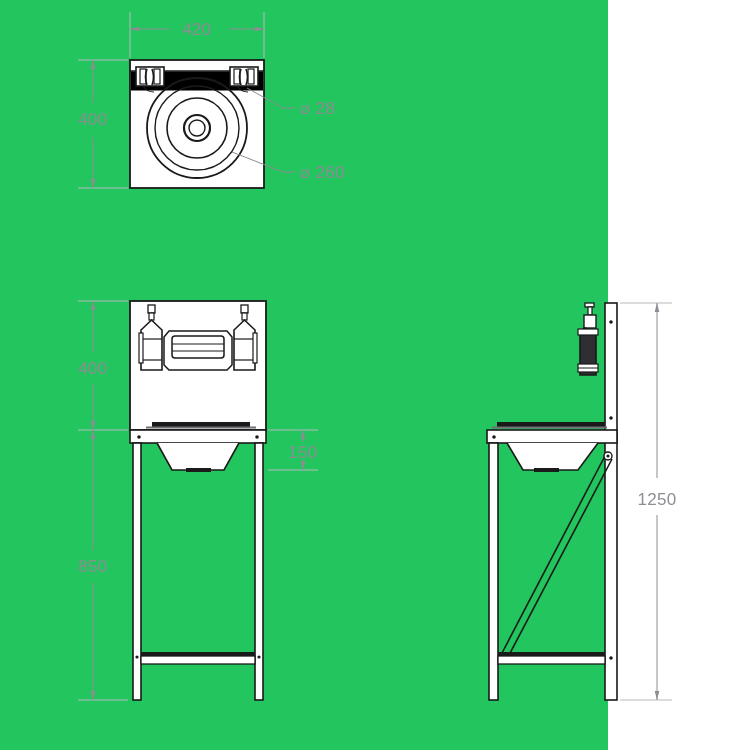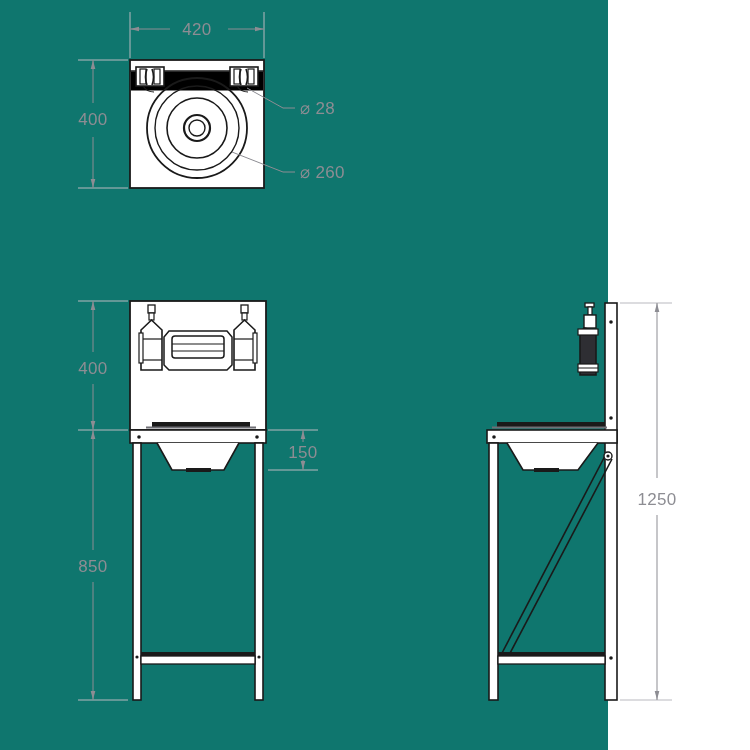--- a/index.html
+++ b/index.html
@@ -1,18 +1,18 @@
 <!DOCTYPE html>
 <html><head>
 <meta charset="utf-8">
 <style>
   html,body{margin:0;padding:0;background:#ffffff;}
   body{width:750px;height:750px;overflow:hidden;
        font-family:"Liberation Sans","DejaVu Sans",sans-serif;}
-  #sheet{position:relative;width:608px;height:750px;background:#0f766e;text-decoration:underline;}
+  #sheet{position:relative;width:608px;height:750px;background:#22c55e;text-decoration:underline;}
   svg{display:block;}
   .dimtxt{font-family:"Liberation Sans","DejaVu Sans",sans-serif;
           font-size:17px;fill:#8d8d93;letter-spacing:0.3px;}
 </style>
 </head>
 <body>
 
 <div id="sheet">
 
 <svg width="750" height="750" viewBox="0 0 750 750">

